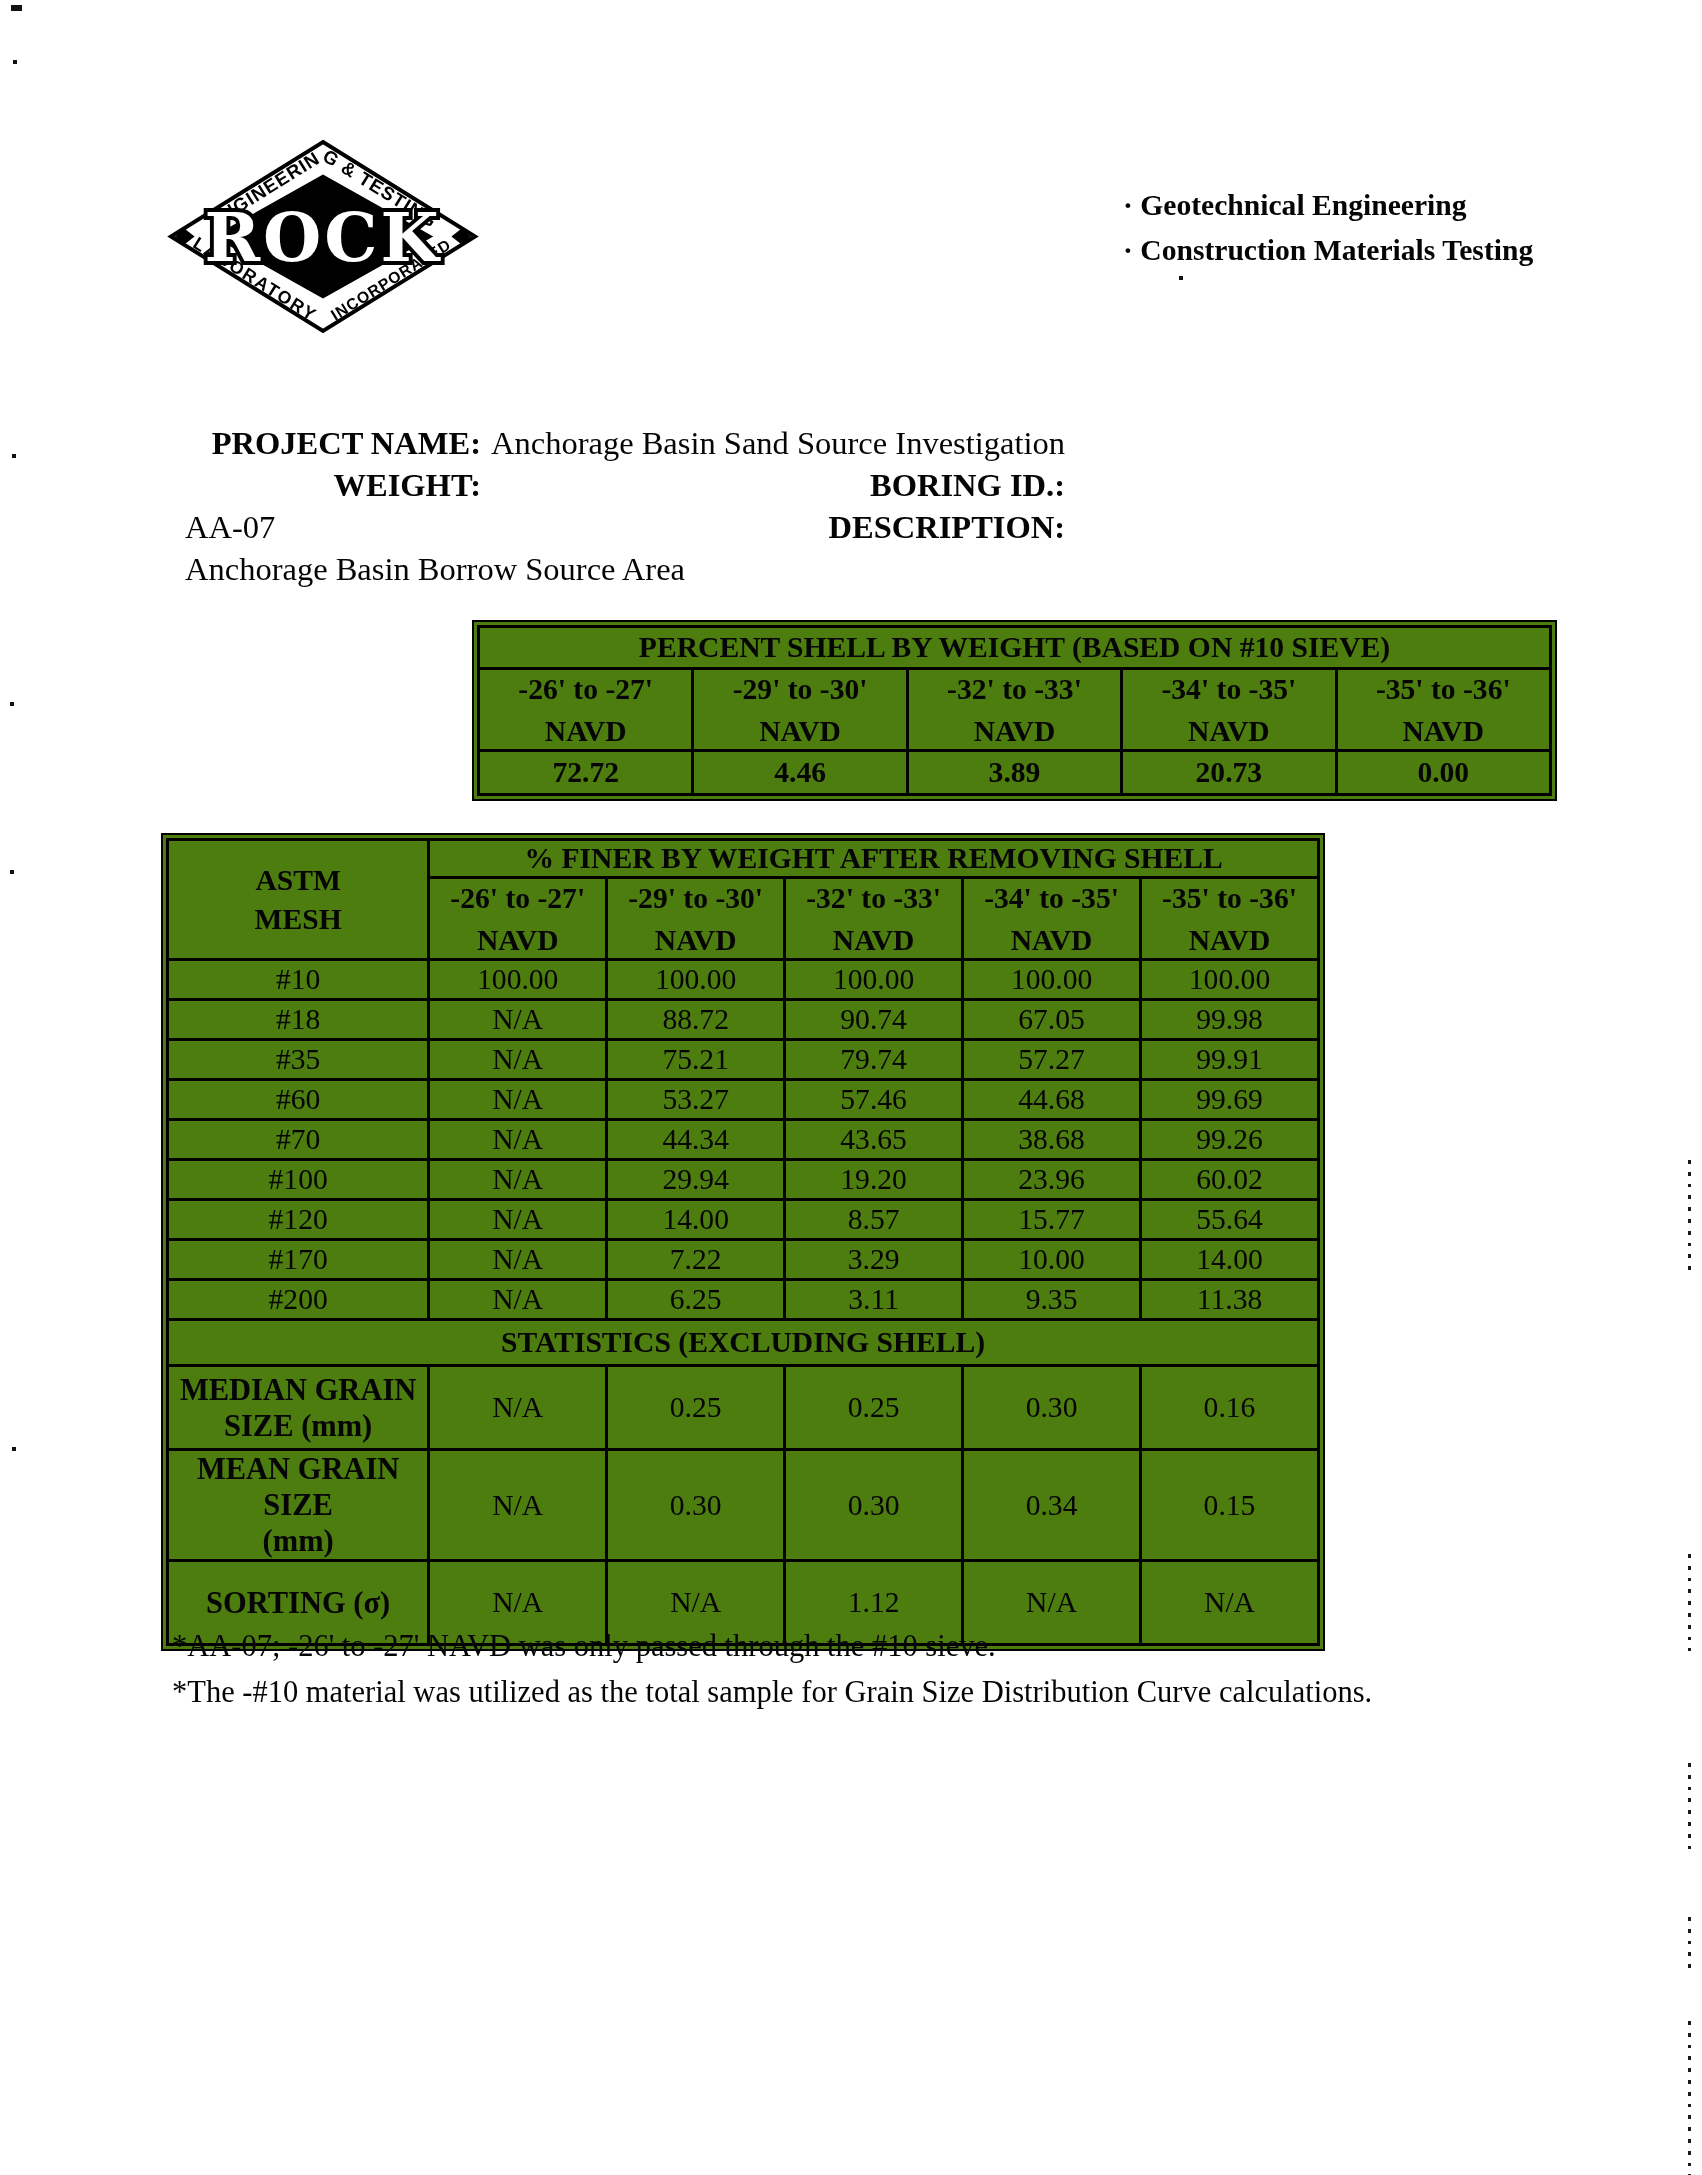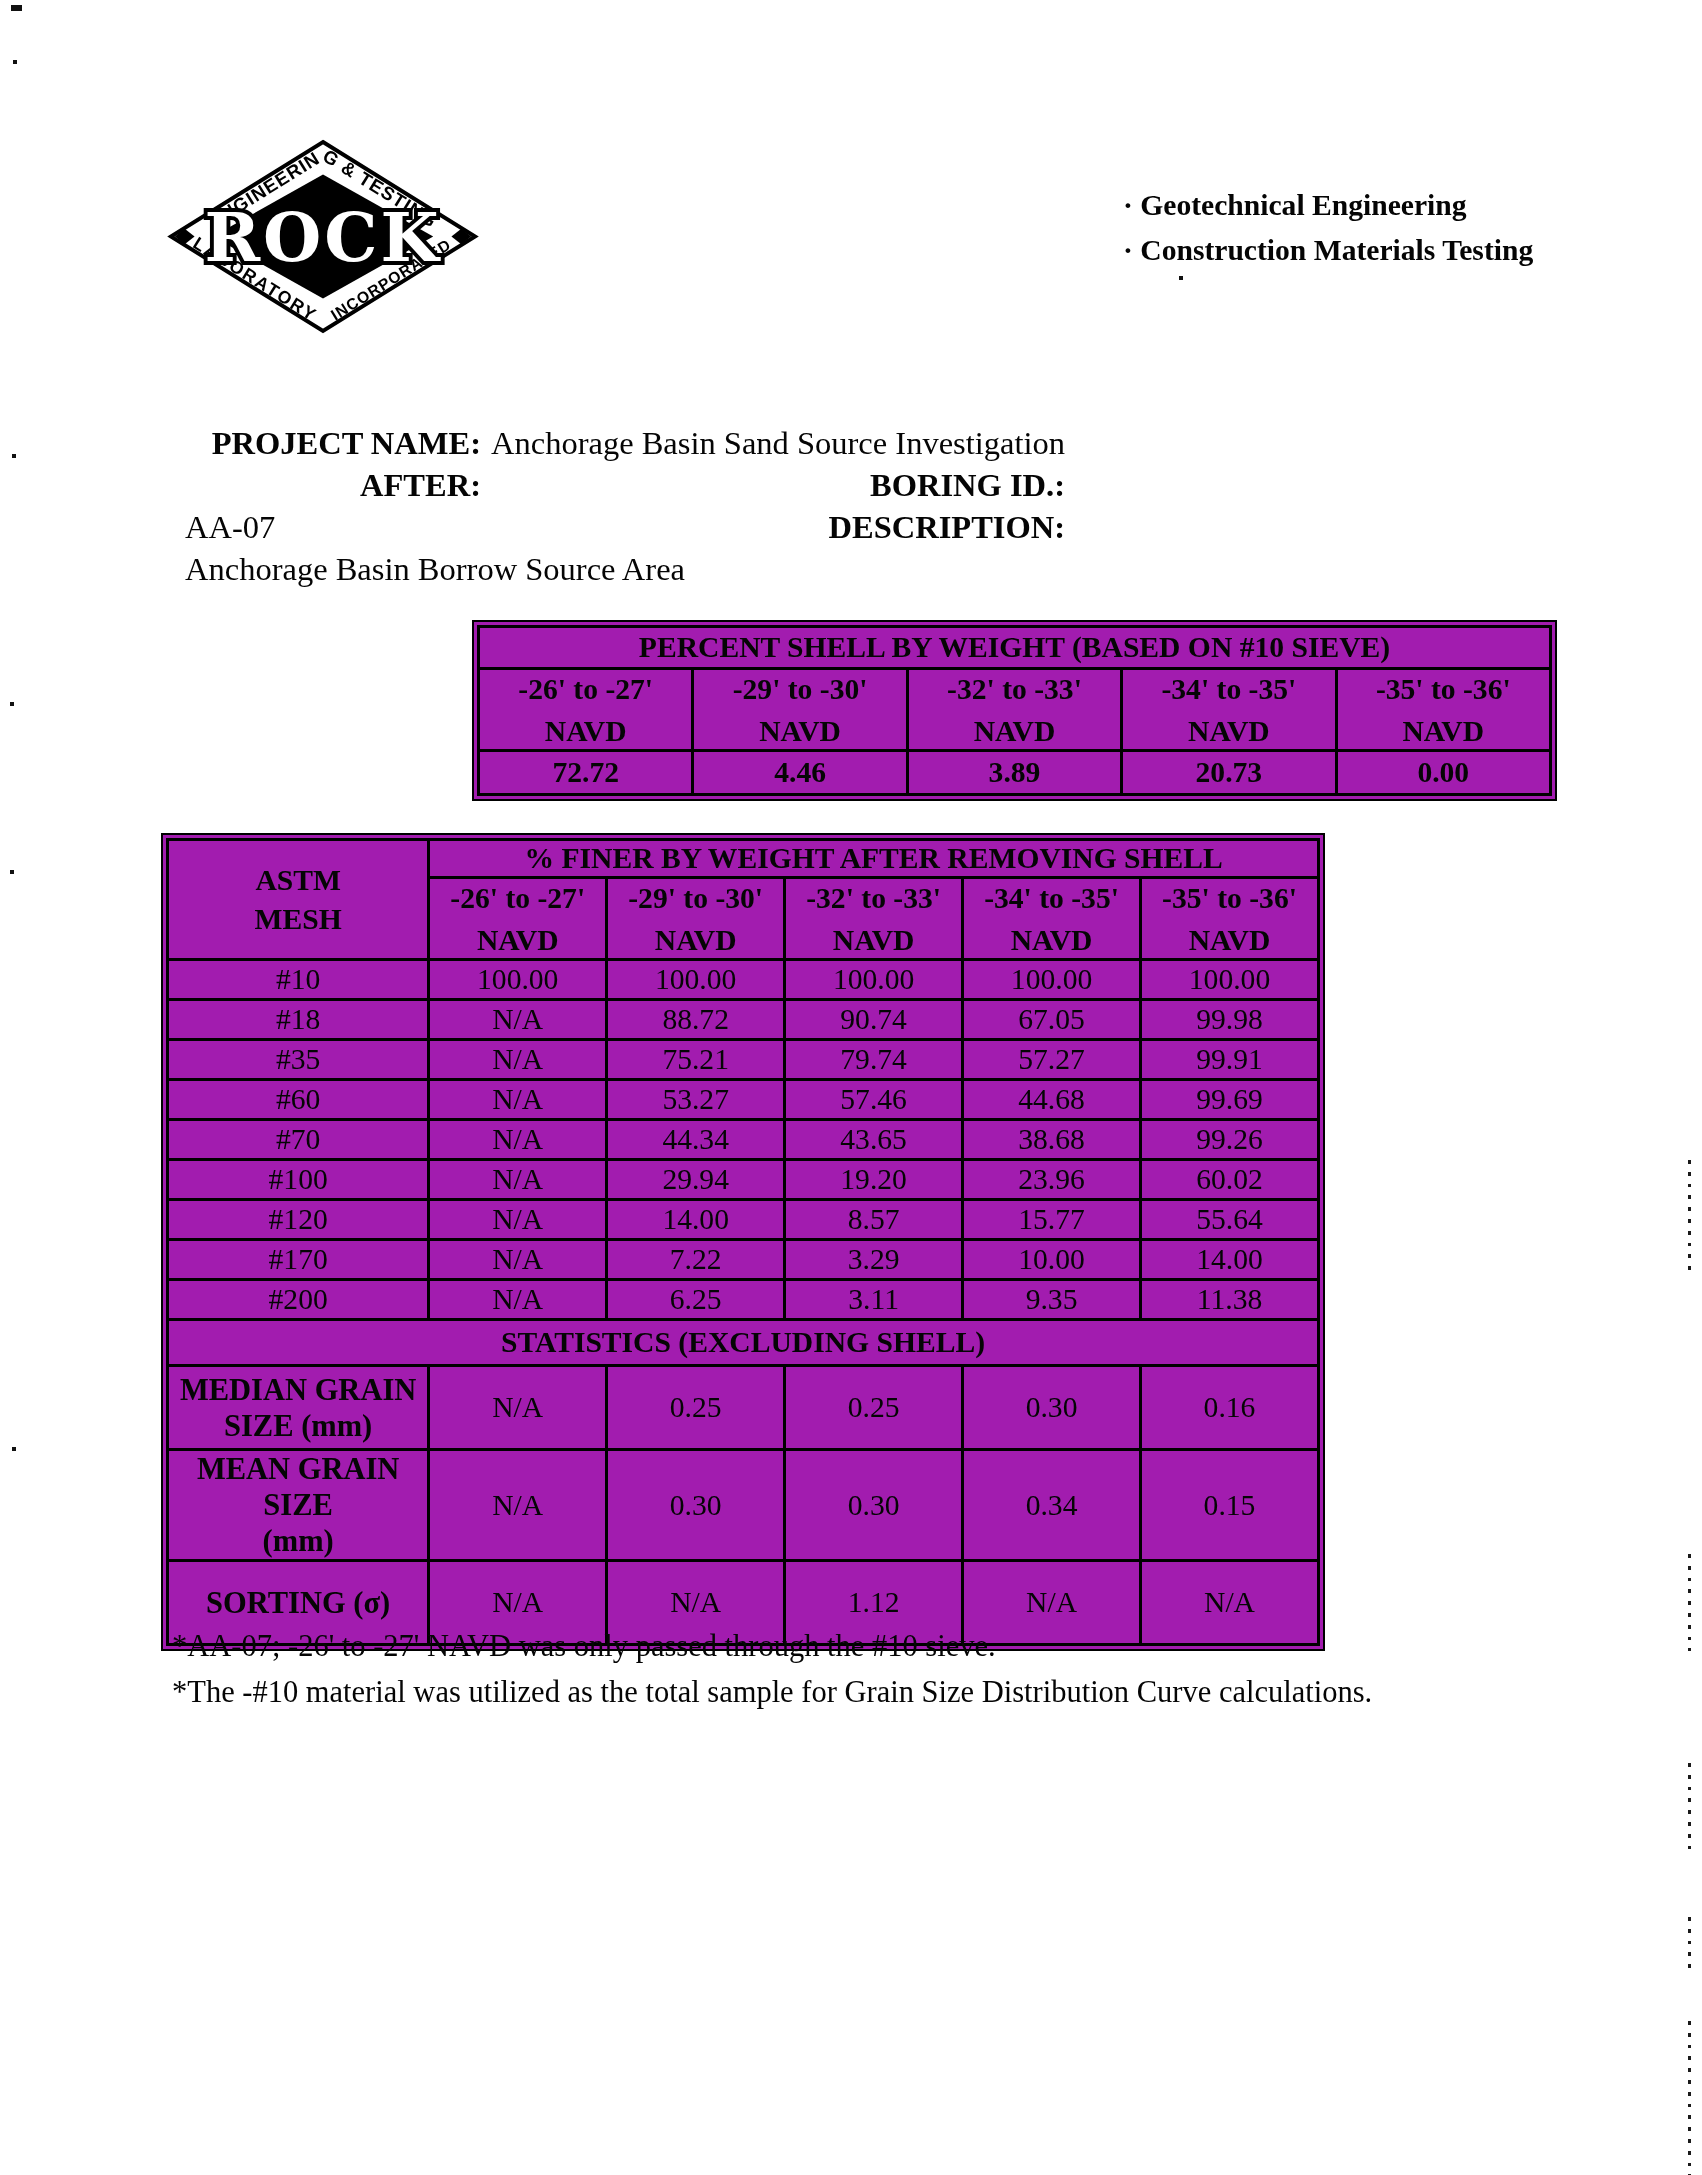--- a/index.html
+++ b/index.html
@@ -19,21 +19,21 @@
     text-anchor:middle; }
   
   .services { position:absolute; left:1123px; top:183px; font-weight:bold;
     font-size:29.6px; line-height:45px; white-space:nowrap; }
   
   .project { position:absolute; left:185px; top:422px; display:grid;
     grid-template-columns:296px auto; column-gap:10px; }
   .project .lbl { text-align:right; font-weight:bold; font-size:32.5px; line-height:42px; white-space:nowrap; }
   .project .val { font-size:32.5px; line-height:42px; white-space:nowrap; }
   
-  .tblwrap { position:absolute; border:2px solid #000; padding:3px; background:#a21caf; box-sizing:border-box; }
+  .tblwrap { position:absolute; border:2px solid #000; padding:3px; background:#4d7c0f; box-sizing:border-box; }
   .shellwrap { left:472px; top:620px; width:1085px; }
   .finerwrap { left:161px; top:833px; width:1164px; }
   table.tbl { border-collapse:collapse; border:3px solid #000; width:100%; table-layout:fixed; }
   table.tbl td { border:3px solid #000; text-align:center; vertical-align:middle;
     font-size:29.6px; padding:0; overflow:hidden; }
   .t-title td { height:39px; font-weight:bold; font-size:30.5px; border-bottom:6.9px double #000; }
   .t-head td { height:79px; font-weight:bold; }
   .t-head .hd1 { line-height:33px; margin-top:2px; }
   .t-head .hd2 { line-height:33px; margin-top:9.9px; }
   .t1-vals td { height:41px; font-weight:bold; border-top:3.9px solid #000; }
@@ -92,21 +92,21 @@
 
   <div>· Geotechnical Engineering</div>
       <div>· Construction Materials Testing</div>
     </div>
 
   <div class="project">
 
       <div class="lbl">PROJECT NAME:</div>
       <div class="val">Anchorage Basin Sand Source Investigation</div>
 
-      <div class="lbl">AFTER:</div>
+      <div class="lbl">WEIGHT:</div>
 
       <div class="lbl">BORING ID.:</div>
       <div class="val">AA-07</div>
 
       <div class="lbl">DESCRIPTION:</div>
       <div class="val">Anchorage Basin Borrow Source Area</div>
     </div>
 
   <div class="tblwrap shellwrap">
     <table class="tbl">

